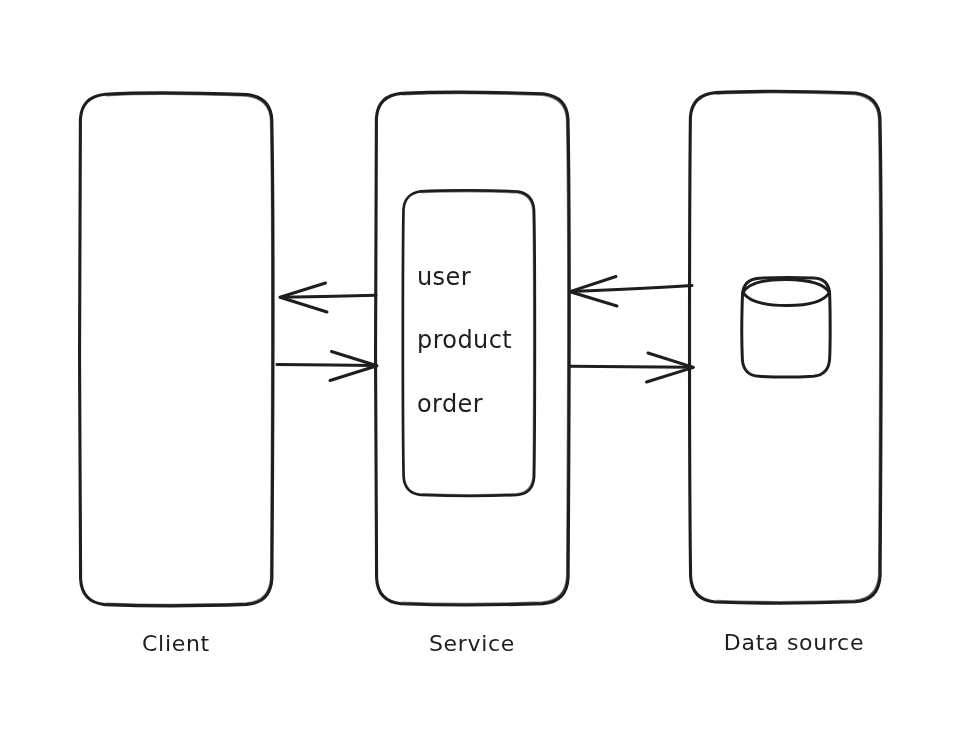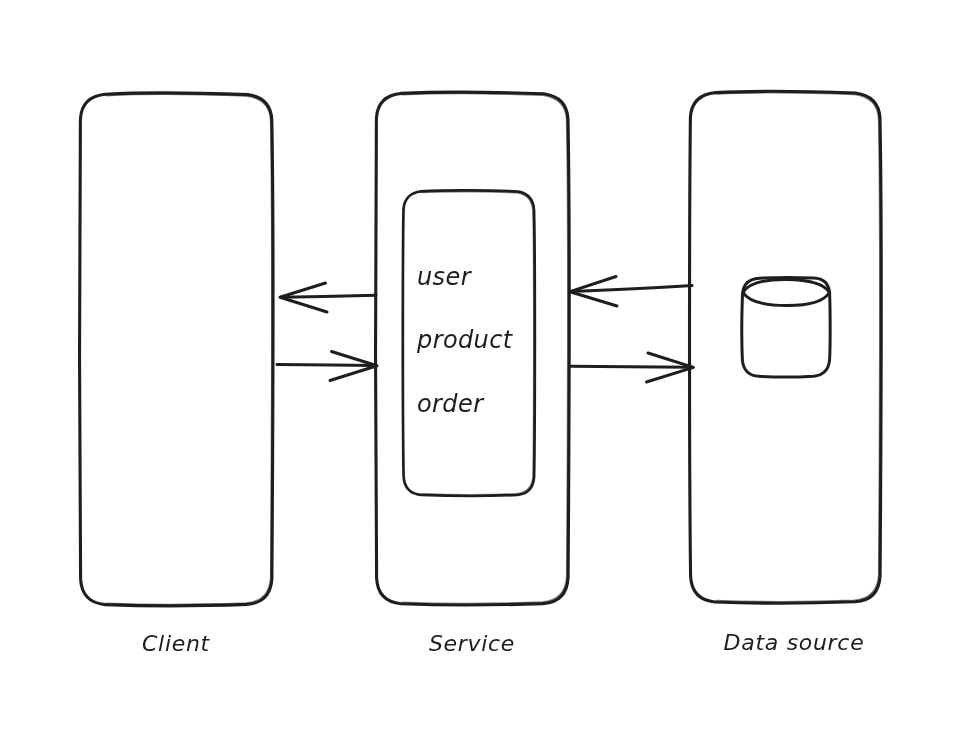--- a/index.html
+++ b/index.html
@@ -11,21 +11,20 @@
     width: 980px;
     height: 742px;
     overflow: hidden;
     font-family: "DejaVu Sans", sans-serif;
   }
   #diagram-root {
     position: relative;
     width: 980px;
     height: 662px;
     background: #ffffff;
-    font-style: italic;
   }
   svg#diagram-svg {
     position: absolute;
     left: 0;
     top: 0;
     width: 980px;
     height: 742px;
     display: block;
   }
   .sketch-stroke {

